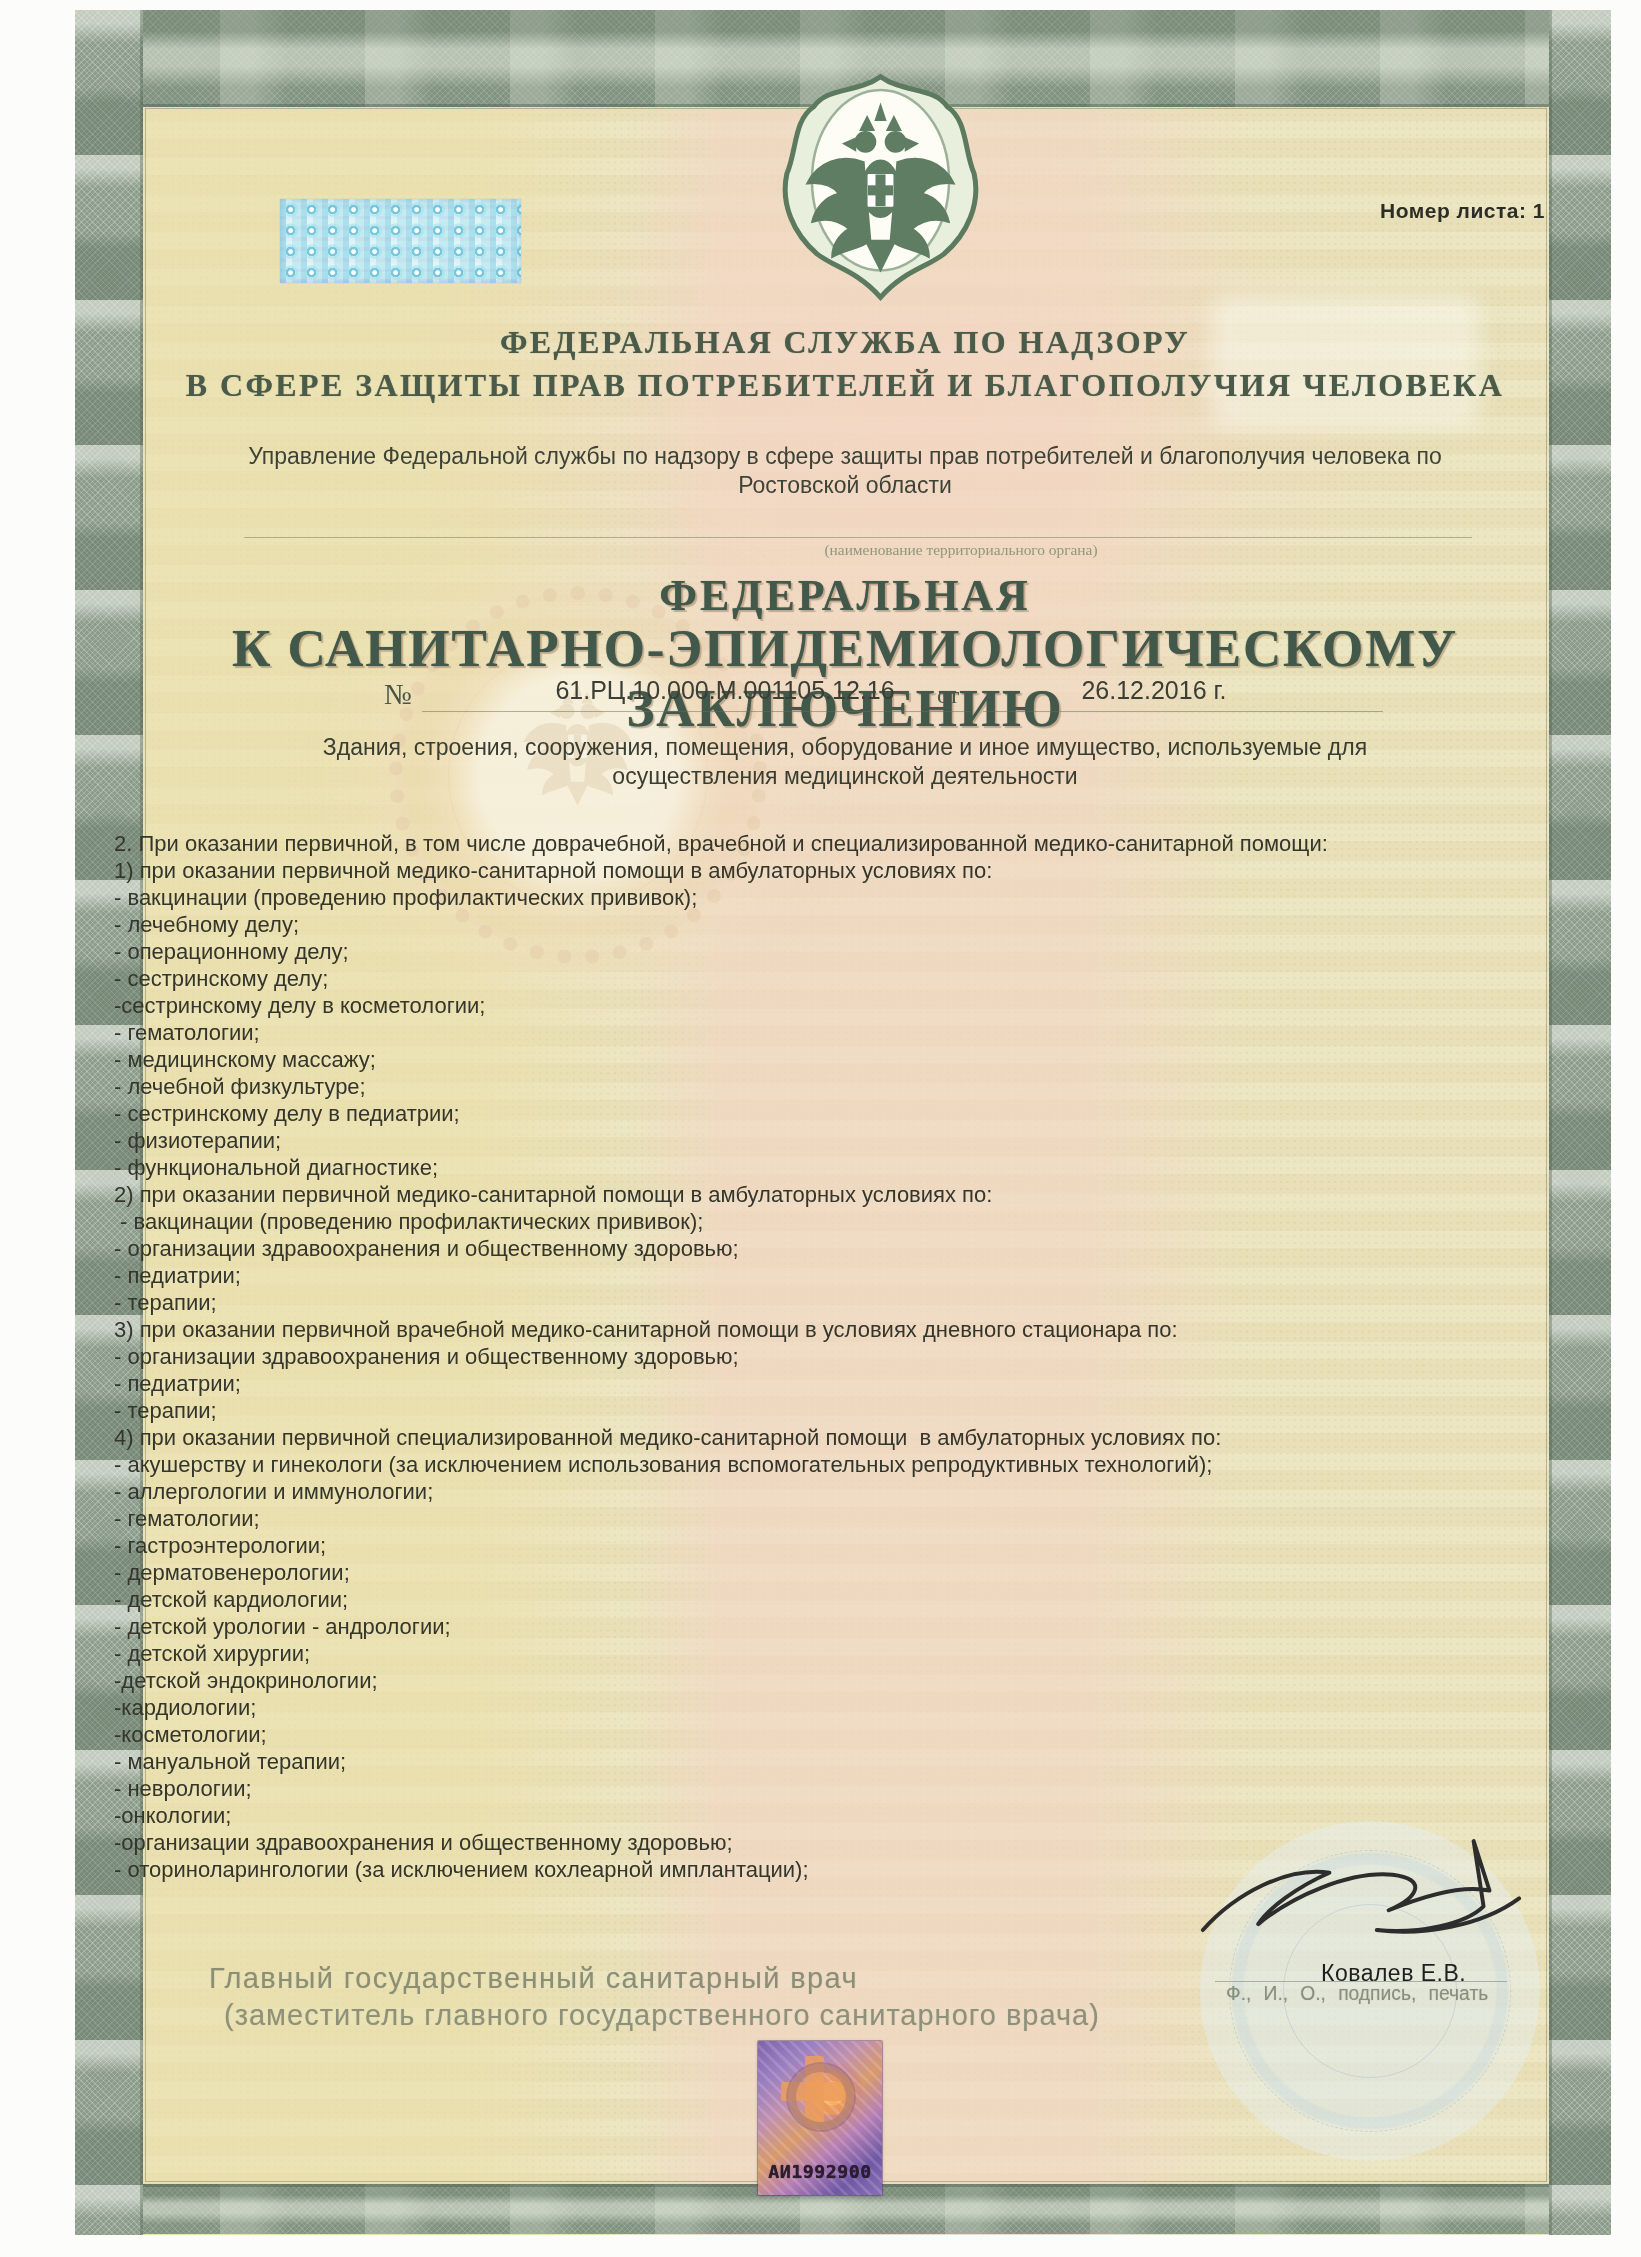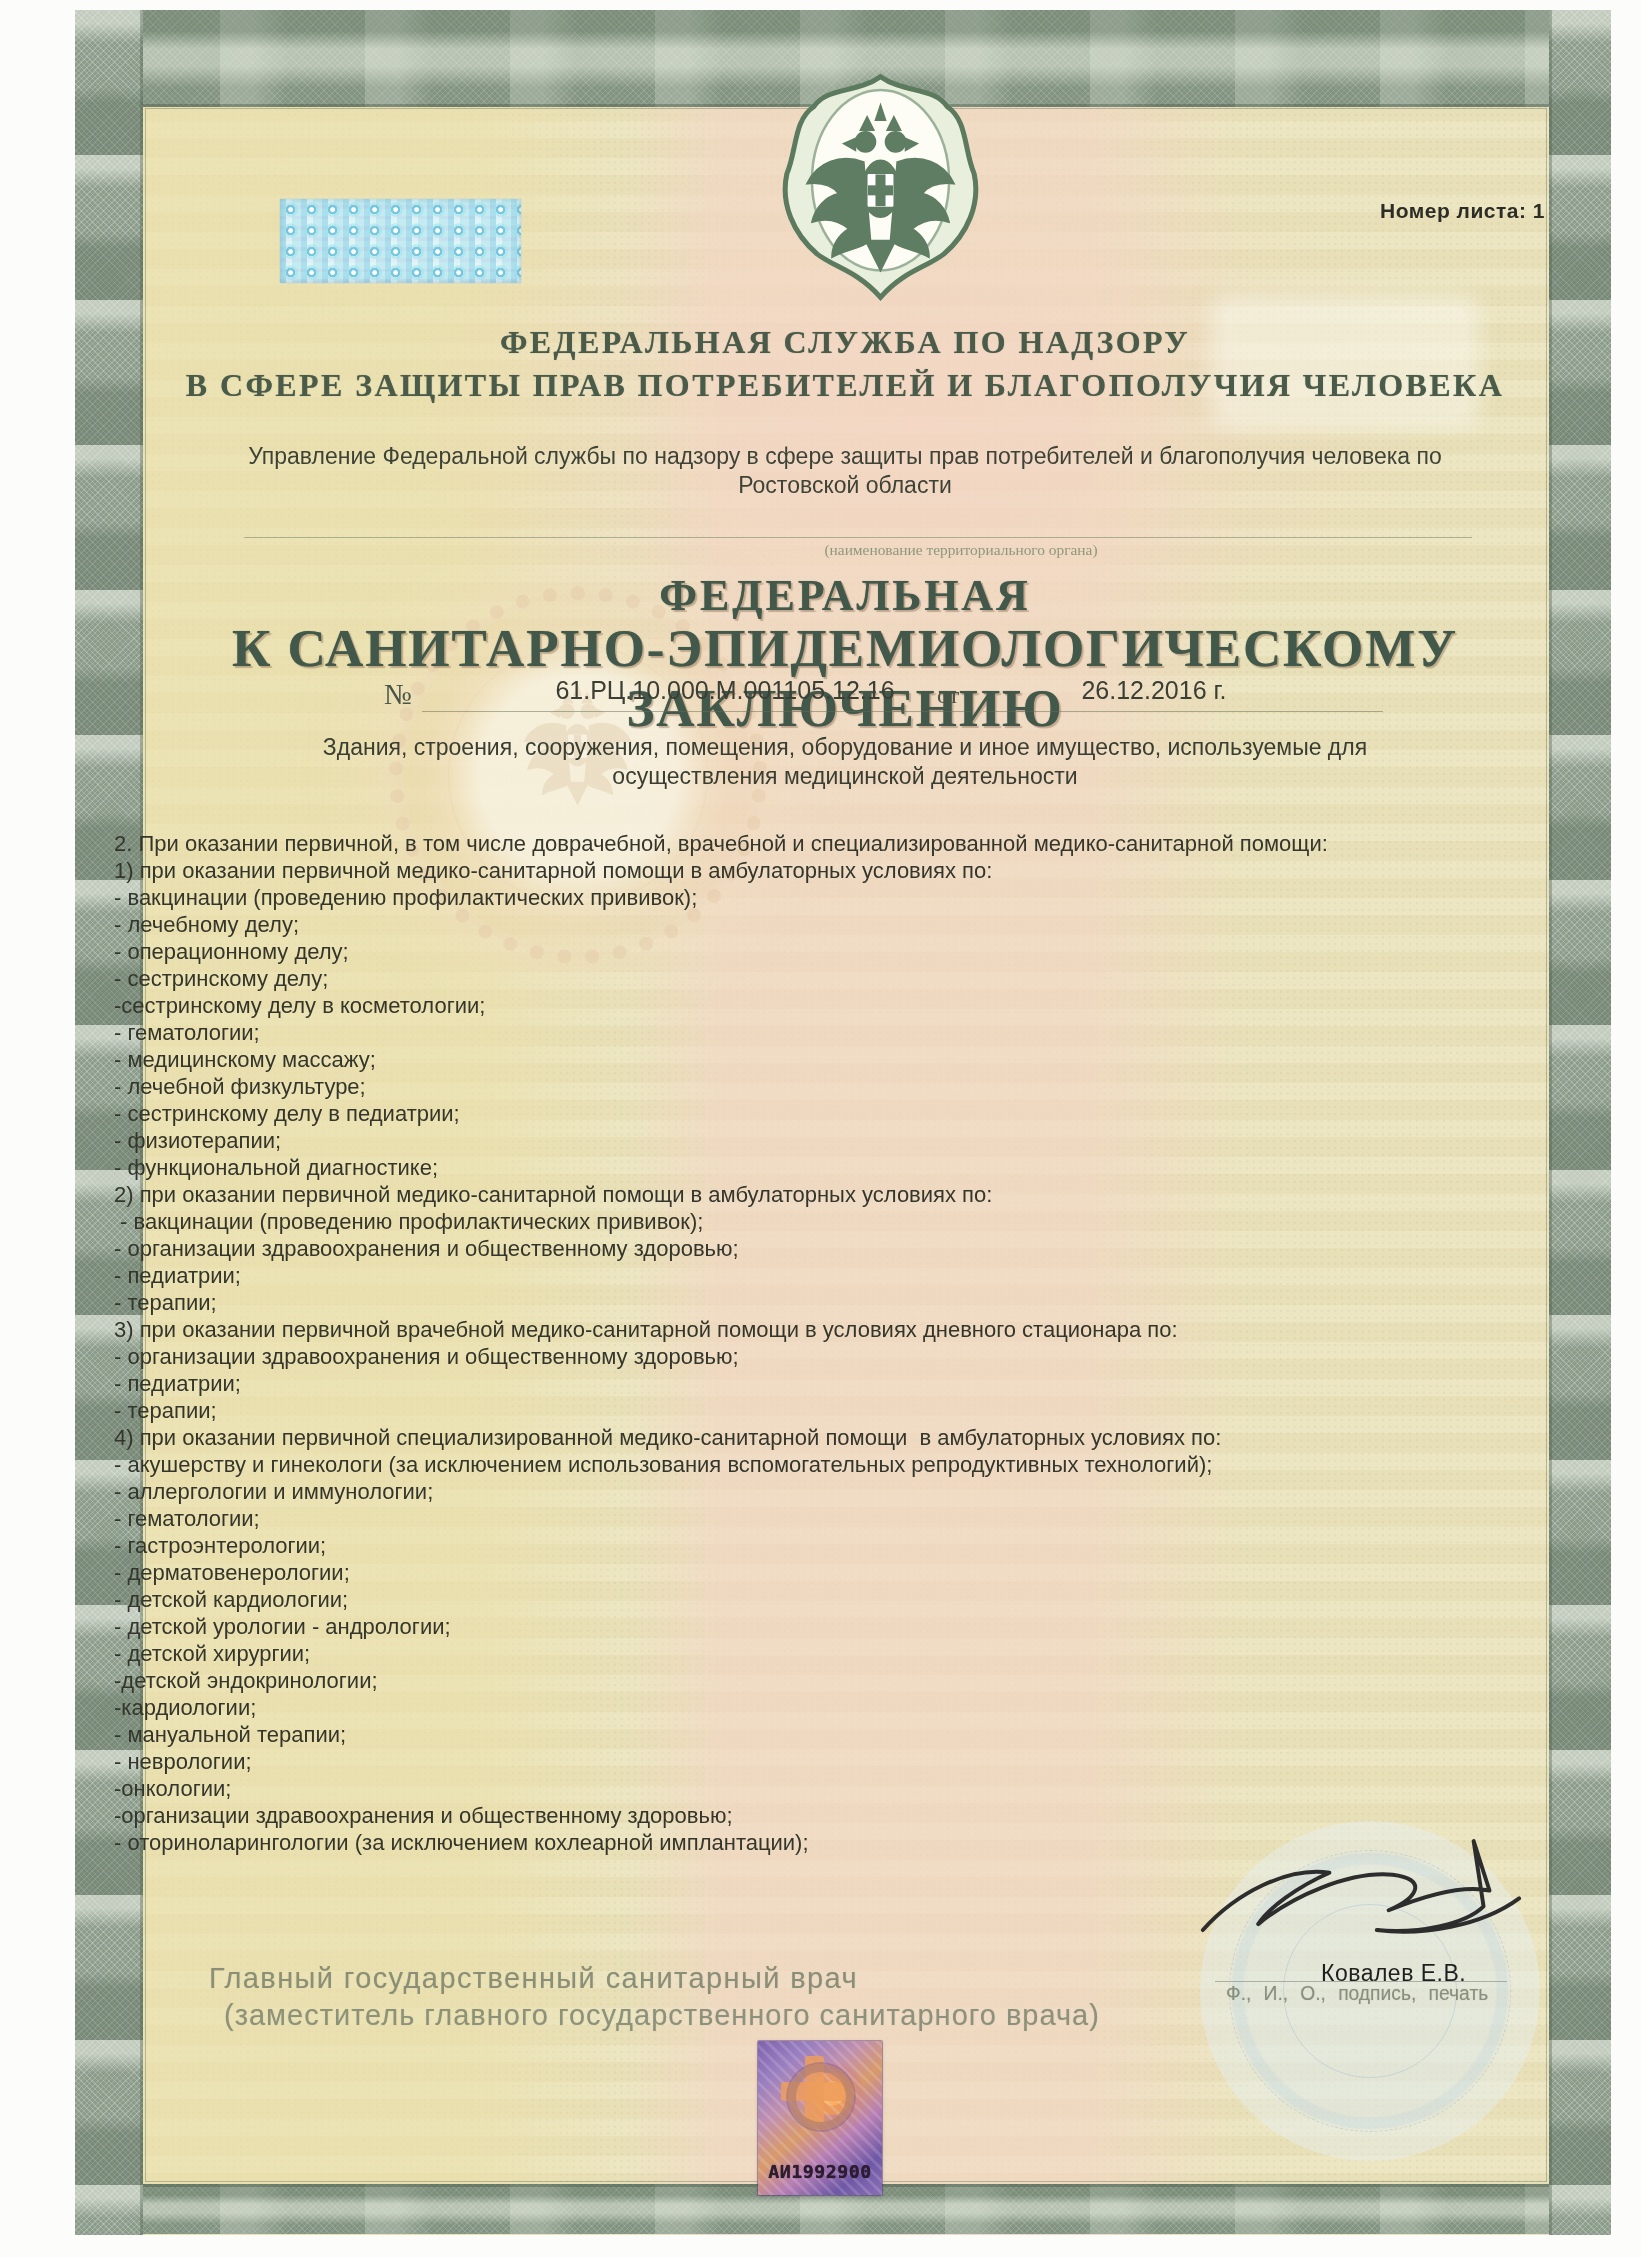--- a/index.html
+++ b/index.html
@@ -222,20 +222,21 @@
     <div class="body-line">- акушерству и гинекологи (за исключением использования вспомогательных репродуктивных технологий);</div>
     <div class="body-line">- аллергологии и иммунологии;</div>
     <div class="body-line">- гематологии;</div>
     <div class="body-line">- гастроэнтерологии;</div>
     <div class="body-line">- дерматовенерологии;</div>
     <div class="body-line">- детской кардиологии;</div>
     <div class="body-line">- детской урологии - андрологии;</div>
     <div class="body-line">- детской хирургии;</div>
     <div class="body-line">-детской эндокринологии;</div>
     <div class="body-line">-кардиологии;</div>
+    <div class="body-line">-косметологии;</div>
     <div class="body-line">- мануальной терапии;</div>
     <div class="body-line">- неврологии;</div>
     <div class="body-line">-онкологии;</div>
     <div class="body-line">-организации здравоохранения и общественному здоровью;</div>
     <div class="body-line">- оториноларингологии (за исключением кохлеарной имплантации);</div>
   </div>
 
 <div class="role1">Главный государственный санитарный врач</div>
 <div class="role2">(заместитель главного государственного санитарного врача)</div>
 

